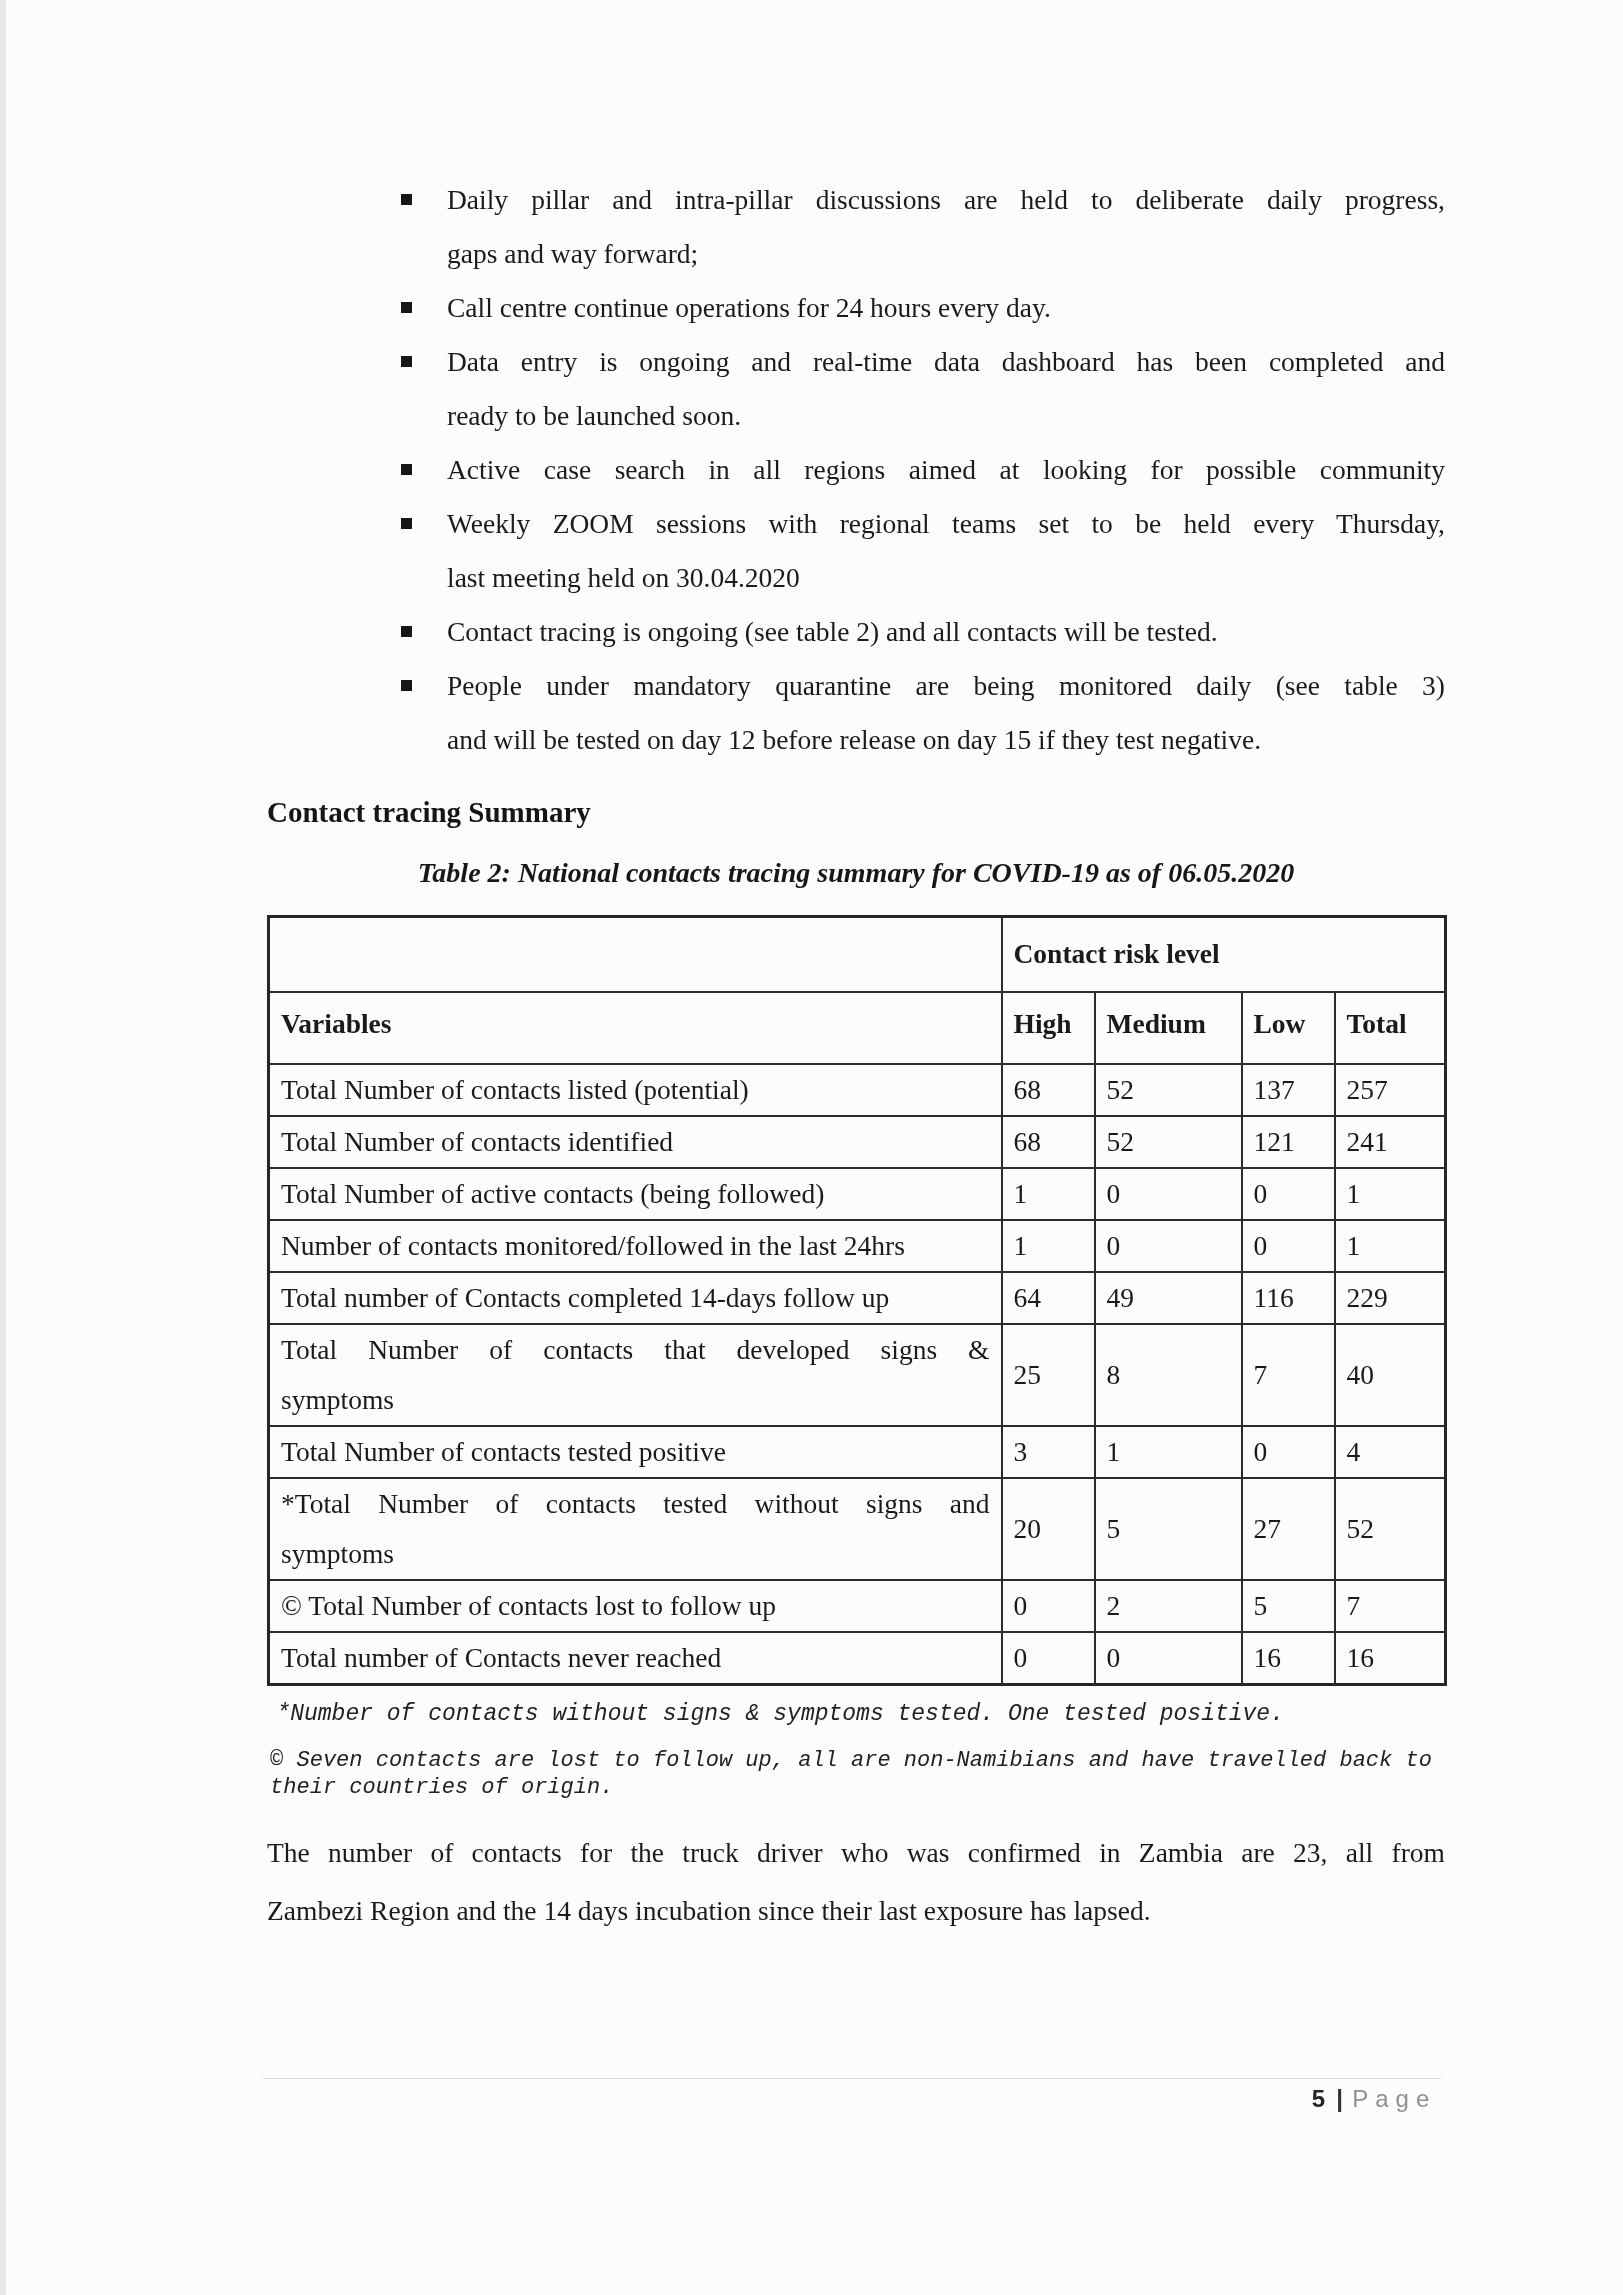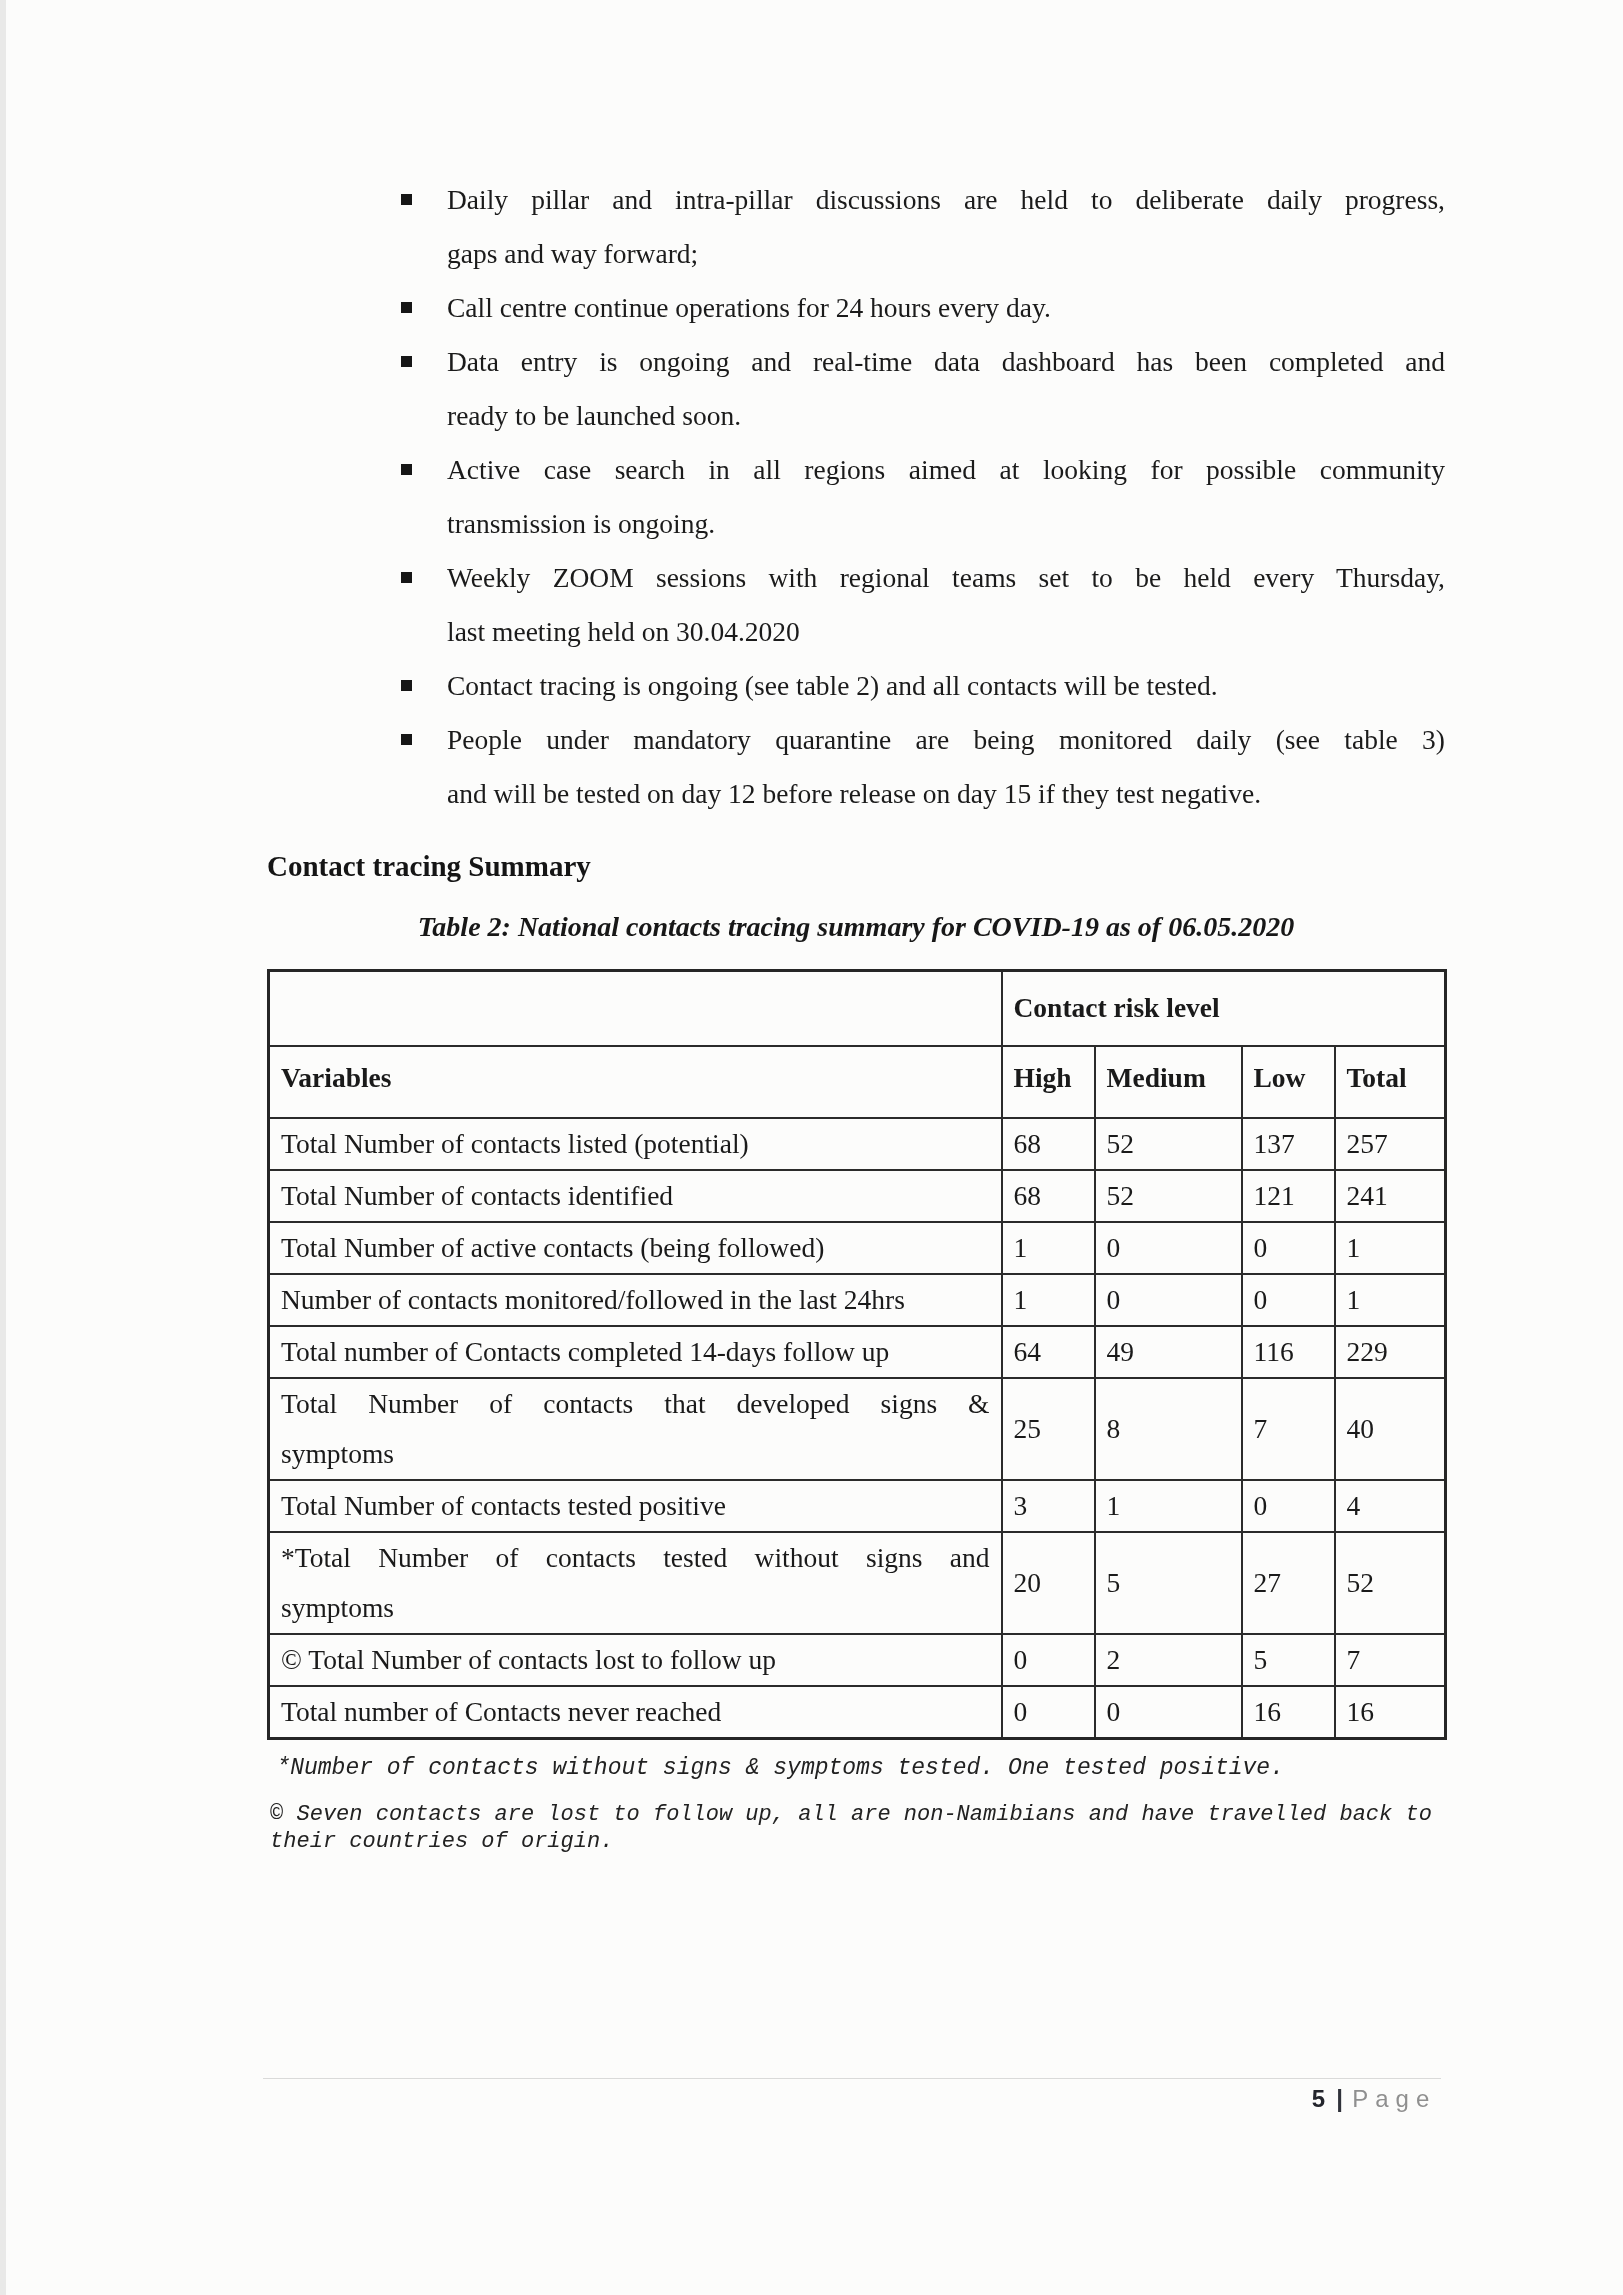--- a/index.html
+++ b/index.html
@@ -117,21 +117,20 @@
       <span class="bl bl-last">Call centre continue operations for 24 hours every day.</span>
     </li>
     <li>
       <span class="bsq"></span>
       <span class="bl">Data entry is ongoing and real-time data dashboard has been completed and</span>
       <span class="bl bl-last">ready to be launched soon.</span>
     </li>
     <li>
       <span class="bsq"></span>
       <span class="bl">Active case search in all regions aimed at looking for possible community</span>
-      <span class="bl bl-last">transmission is ongoing.</span>
     </li>
     <li>
       <span class="bsq"></span>
       <span class="bl">Weekly ZOOM sessions with regional teams set to be held every Thursday,</span>
       <span class="bl bl-last">last meeting held on 30.04.2020</span>
     </li>
     <li>
       <span class="bsq"></span>
       <span class="bl bl-last">Contact tracing is ongoing (see table 2) and all contacts will be tested.</span>
     </li>
@@ -241,20 +240,24 @@
       <td class="num">0</td>
       <td class="num">16</td>
       <td class="num">16</td>
     </tr>
   </tbody>
     </table>
 
   <div class="fn fn1">*Number of contacts without signs &amp; symptoms tested. One tested positive.</div>
   <div class="fn fn2">© Seven contacts are lost to follow up, all are non-Namibians and have travelled back to their countries of origin.</div>
 
+  <p class="para">
+    <span class="bl">The number of contacts for the truck driver who was confirmed in Zambia are 23, all from</span>
+    <span class="bl bl-last">Zambezi Region and the 14 days incubation since their last exposure has lapsed.</span>
+  </p>
 
 </div>
 
 <div class="footer">
   <div class="frule"></div>
   <div class="ftext">
     <span class="fnum">5</span><span class="fsep">|</span><span class="flabel">Page</span>
   </div>
 </div>
 

